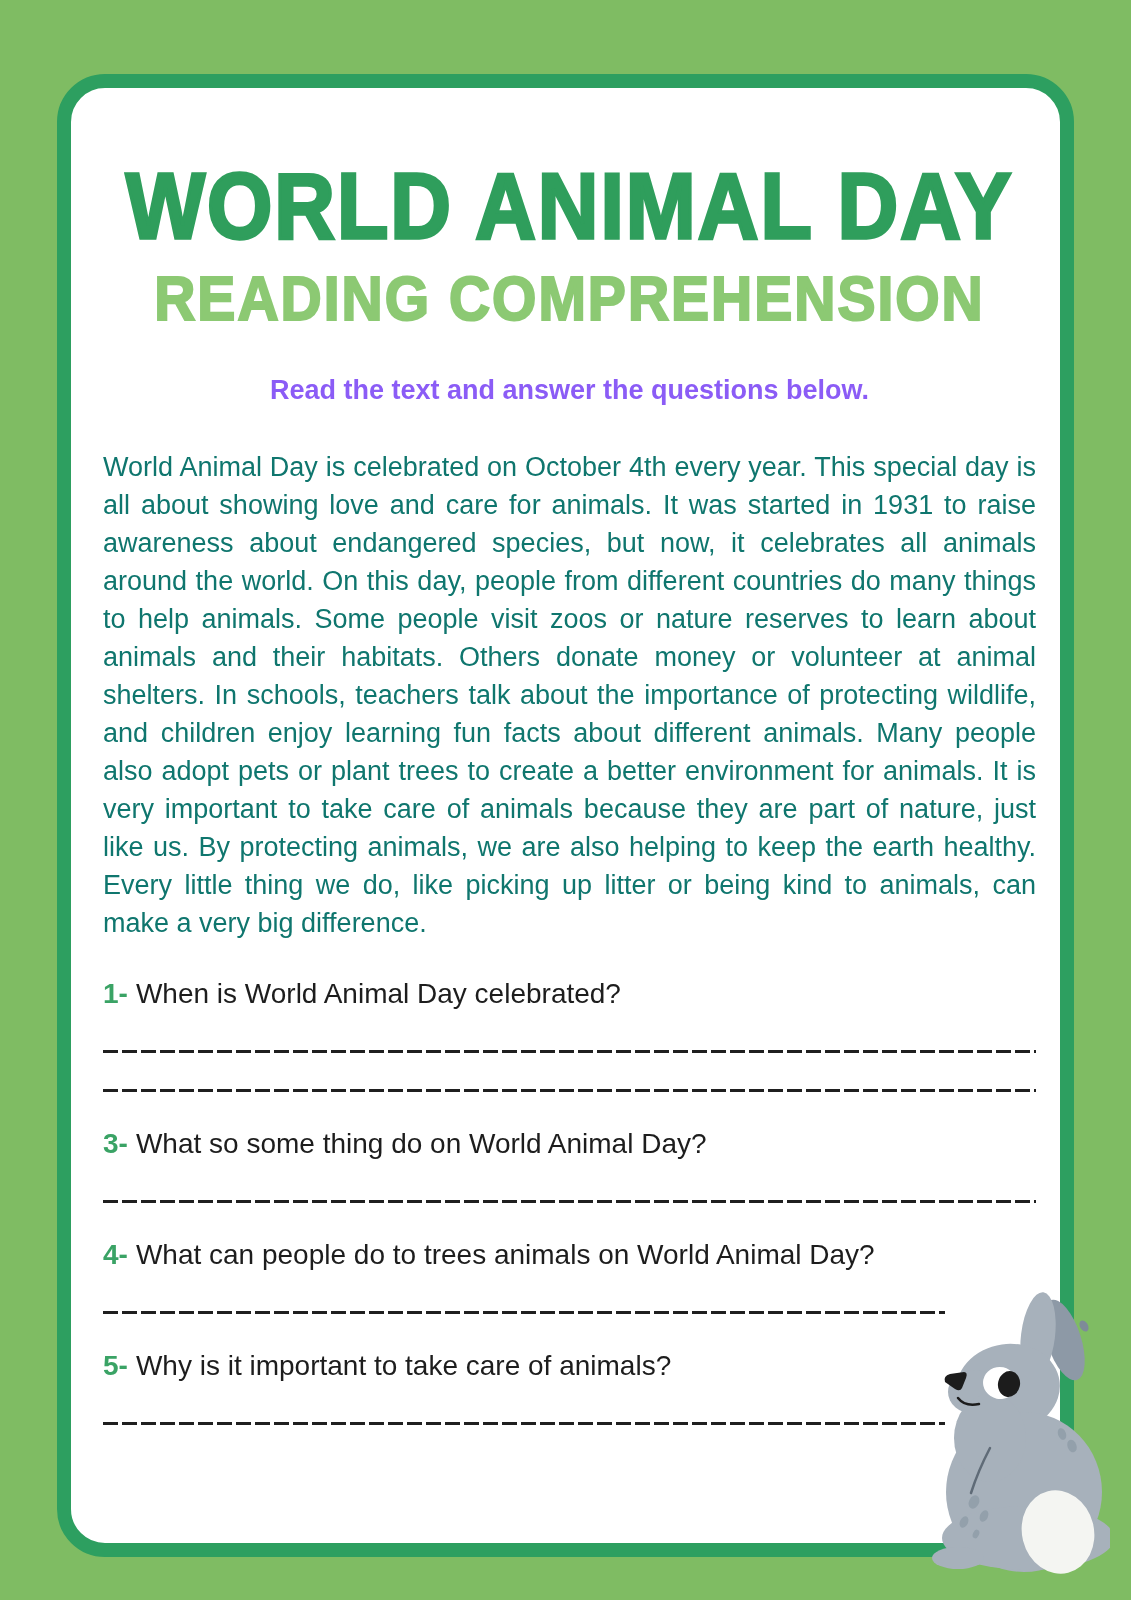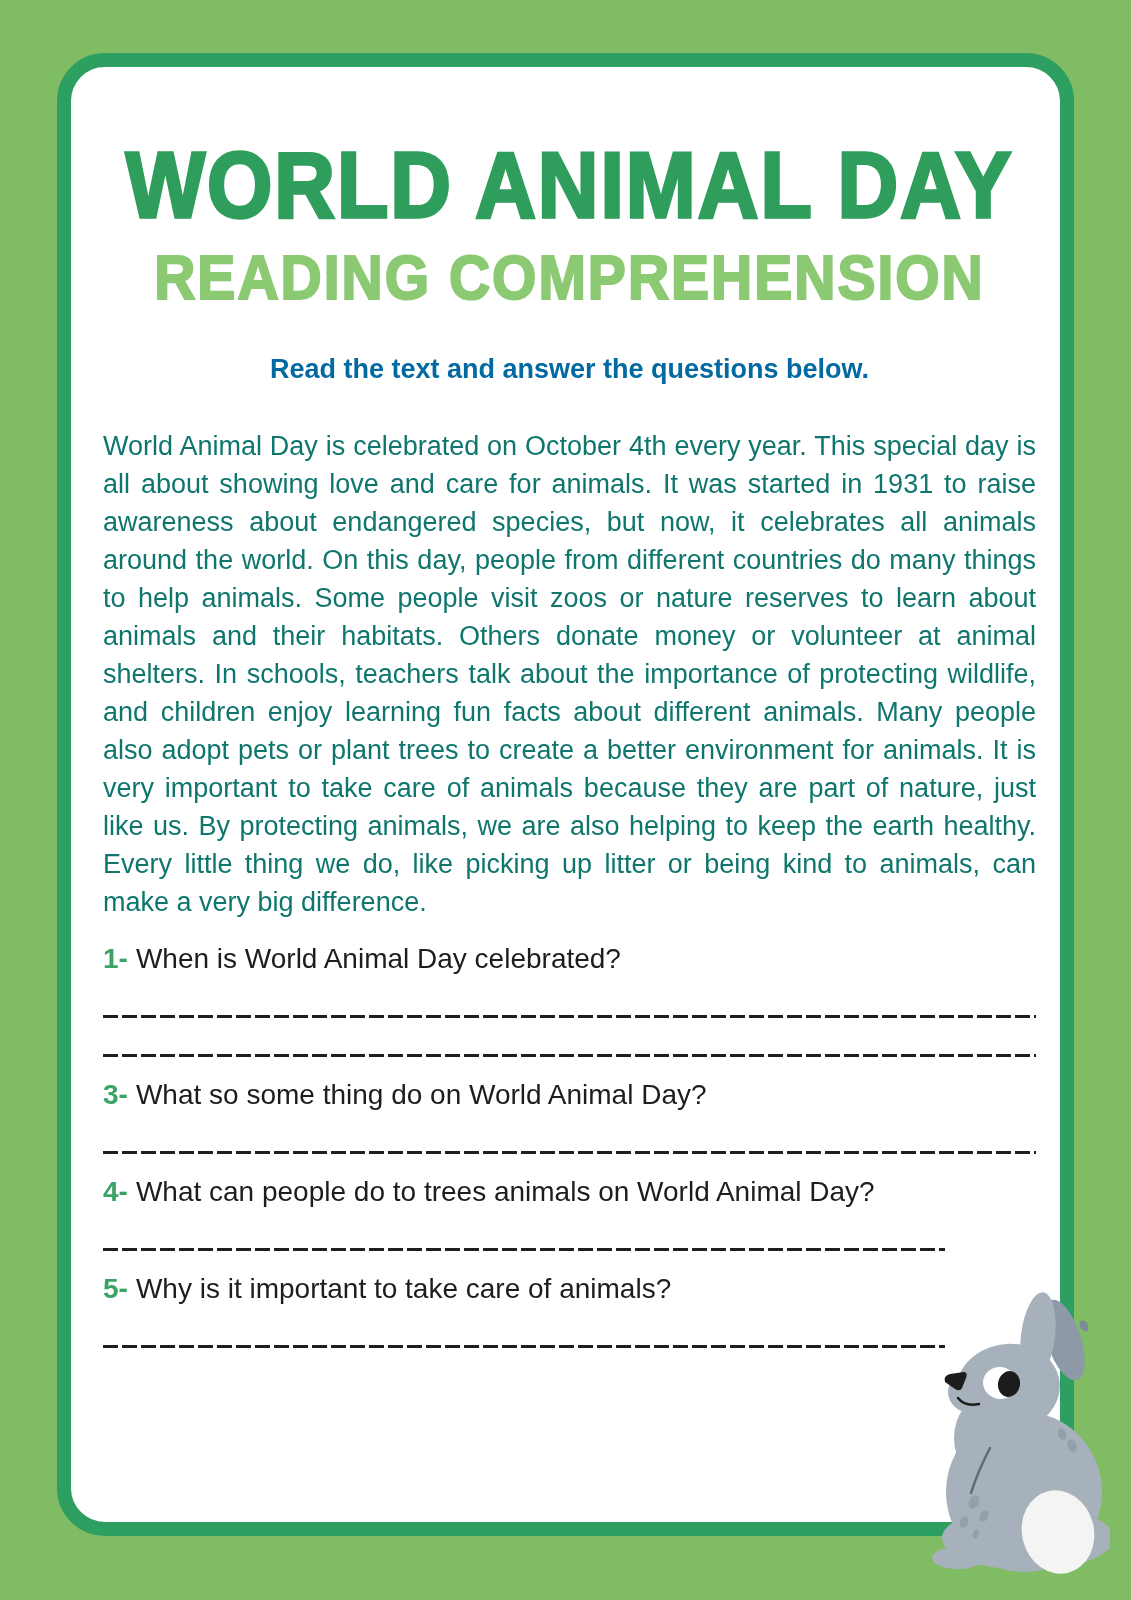--- a/index.html
+++ b/index.html
@@ -5,21 +5,21 @@
   * { margin: 0; padding: 0; box-sizing: border-box; }
   html, body { width: 1131px; height: 1600px; }
   body {
     position: relative;
     background: #7fbc63;
     font-family: "Liberation Sans", sans-serif;
     overflow: hidden;
   }
   .card {
     position: absolute;
-    left: 57px; top: 53px;
+    left: 57px; top: 74px;
     width: 1017px; height: 1483px;
     background: #ffffff;
     border: 14px solid #2d9f60;
     border-radius: 48px;
   }
   .content {
     padding: 70px 24px 0 32px;
     height: 100%;
   }
   .title {
@@ -42,31 +42,31 @@
     color: #8cc973;
     -webkit-text-stroke: 2px #8cc973;
     transform: scaleY(1.12);
     transform-origin: center;
     margin-top: 10px;
   }
   .instruction {
     text-align: center;
     font-weight: bold;
     font-size: 27px;
-    color: #0369a1;
+    color: #8b5cf6;
     margin-top: 44px;
   }
   .passage {
     margin-top: 42px;
     font-size: 27px;
     line-height: 38px;
     color: #0f766e;
     text-align: justify;
   }
-  .qa { margin-top: 18px; }
+  .qa { margin-top: 32px; }
   .qa:first-of-type { margin-top: 36px; }
   .question {
     font-size: 28px;
     line-height: 40px;
     color: #1d1d1d;
   }
   .qnum {
     color: #3aa365;
     font-weight: bold;
     margin-right: 8px;

